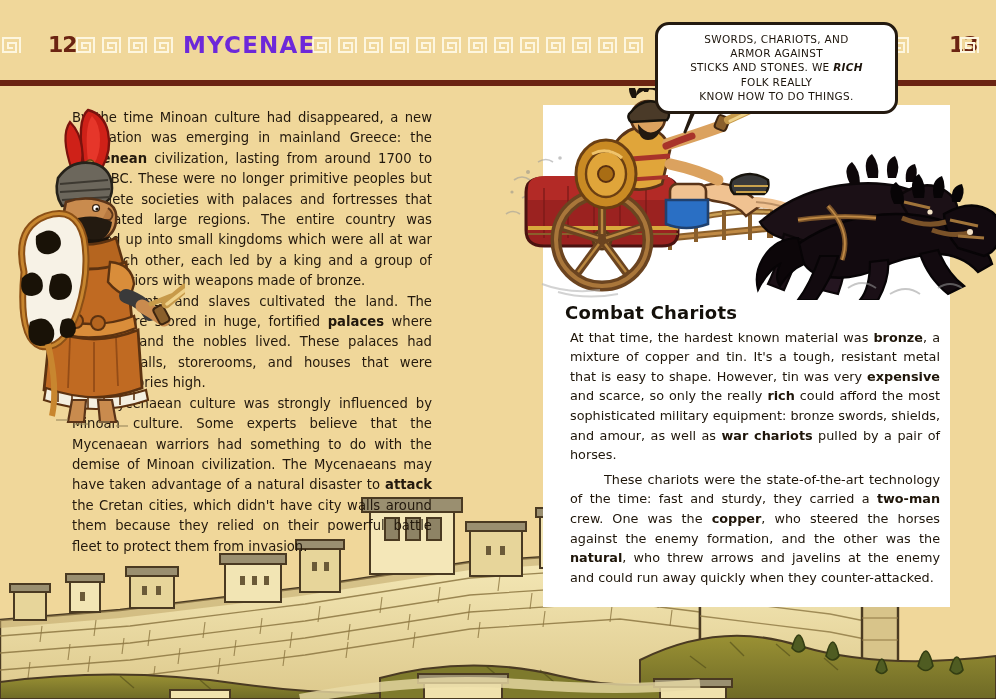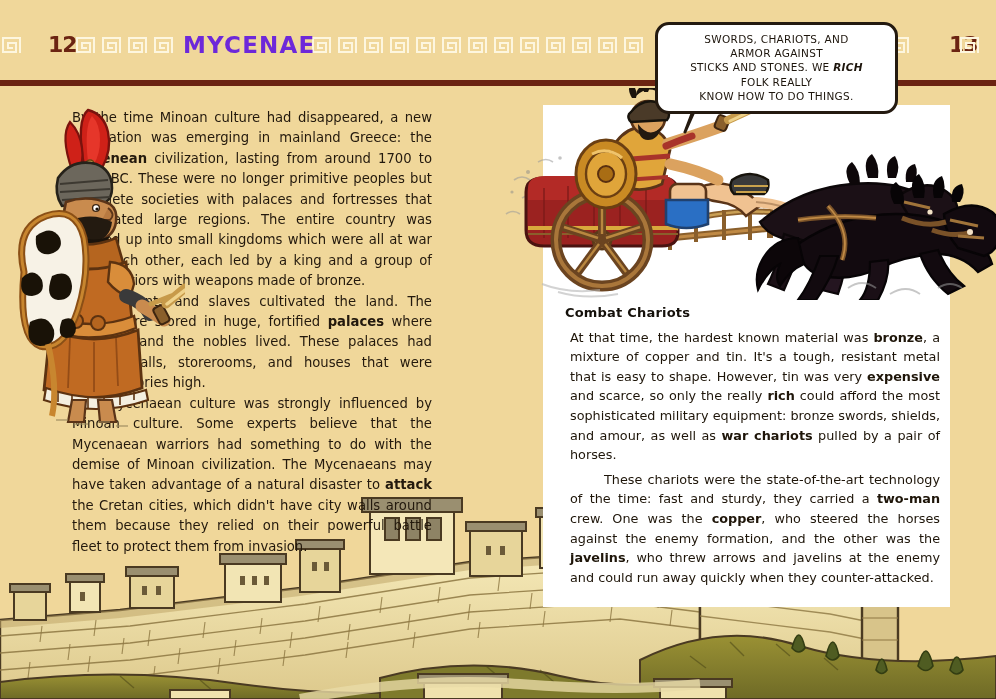--- a/index.html
+++ b/index.html
@@ -67,21 +67,21 @@
   .panel{
     position:absolute;left:543px;top:105px;width:407px;height:502px;
     background:#fff;z-index:10;
   }
   .panel-text{
     position:absolute;left:565px;top:303px;width:380px;z-index:25;
     font-size:12.8px;line-height:19.6px;color:#1e1509;text-align:justify;
     font-family:"DejaVu Sans", sans-serif;
   }
   .panel-text h3{
-    margin:0 0 1px;font-size:13px;font-weight:bold;color:#14100a;
+    margin:0 0 1px;font-size:18px;font-weight:bold;color:#14100a;
     letter-spacing:.2px;
   }
   .panel-text p{margin:5px;}
   .panel-text b{font-weight:bold;}
 
   
   .art{position:absolute;z-index:30;}
   #warrior-art{left:10px;top:108px;width:175px;height:320px;}
   #chariot-art{left:498px;top:88px;width:498px;height:212px;z-index:32;}
   #citadel-art{left:0px;top:470px;width:996px;height:229px;z-index:8;}
@@ -563,17 +563,17 @@
       <span>Mycenaean culture was strongly influenced by Minoan culture. Some experts believe that the Mycenaean warriors had something to do with the demise of Minoan civilization. The Mycenaeans may have taken advantage of a natural disaster to </span><b>attack</b><span> the Cretan cities, which didn't have city walls around them because they relied on their powerful battle fleet to protect them from invasion.</span>
     </p>
   </div>
 
   <div class="panel-text">
     <h3>Combat Chariots</h3>
     <p>
       <span>At that time, the hardest known material was </span><b>bronze</b><span>, a mixture of copper and tin. It's a tough, resistant metal that is easy to shape. However, tin was very </span><b>expensive</b><span> and scarce, so only the really </span><b>rich</b><span> could afford the most sophisticated military equipment: bronze swords, shields, and amour, as well as </span><b>war chariots</b><span> pulled by a pair of horses.</span>
     </p>
     <p class="indent">
-      <span>These chariots were the state-of-the-art technology of the time: fast and sturdy, they carried a </span><b>two-man</b><span> crew. One was the </span><b>copper</b><span>, who steered the horses against the enemy formation, and the other was the </span><b>javelins</b><span>, who threw arrows and javelins at the enemy and could run away quickly when they counter-attacked.</span>
+      <span>These chariots were the state-of-the-art technology of the time: fast and sturdy, they carried a </span><b>two-man</b><span> crew. One was the </span><b>copper</b><span>, who steered the horses against the enemy formation, and the other was the </span><b>natural</b><span>, who threw arrows and javelins at the enemy and could run away quickly when they counter-attacked.</span>
     </p>
   </div>
 
 </div>
 
 </body></html>

